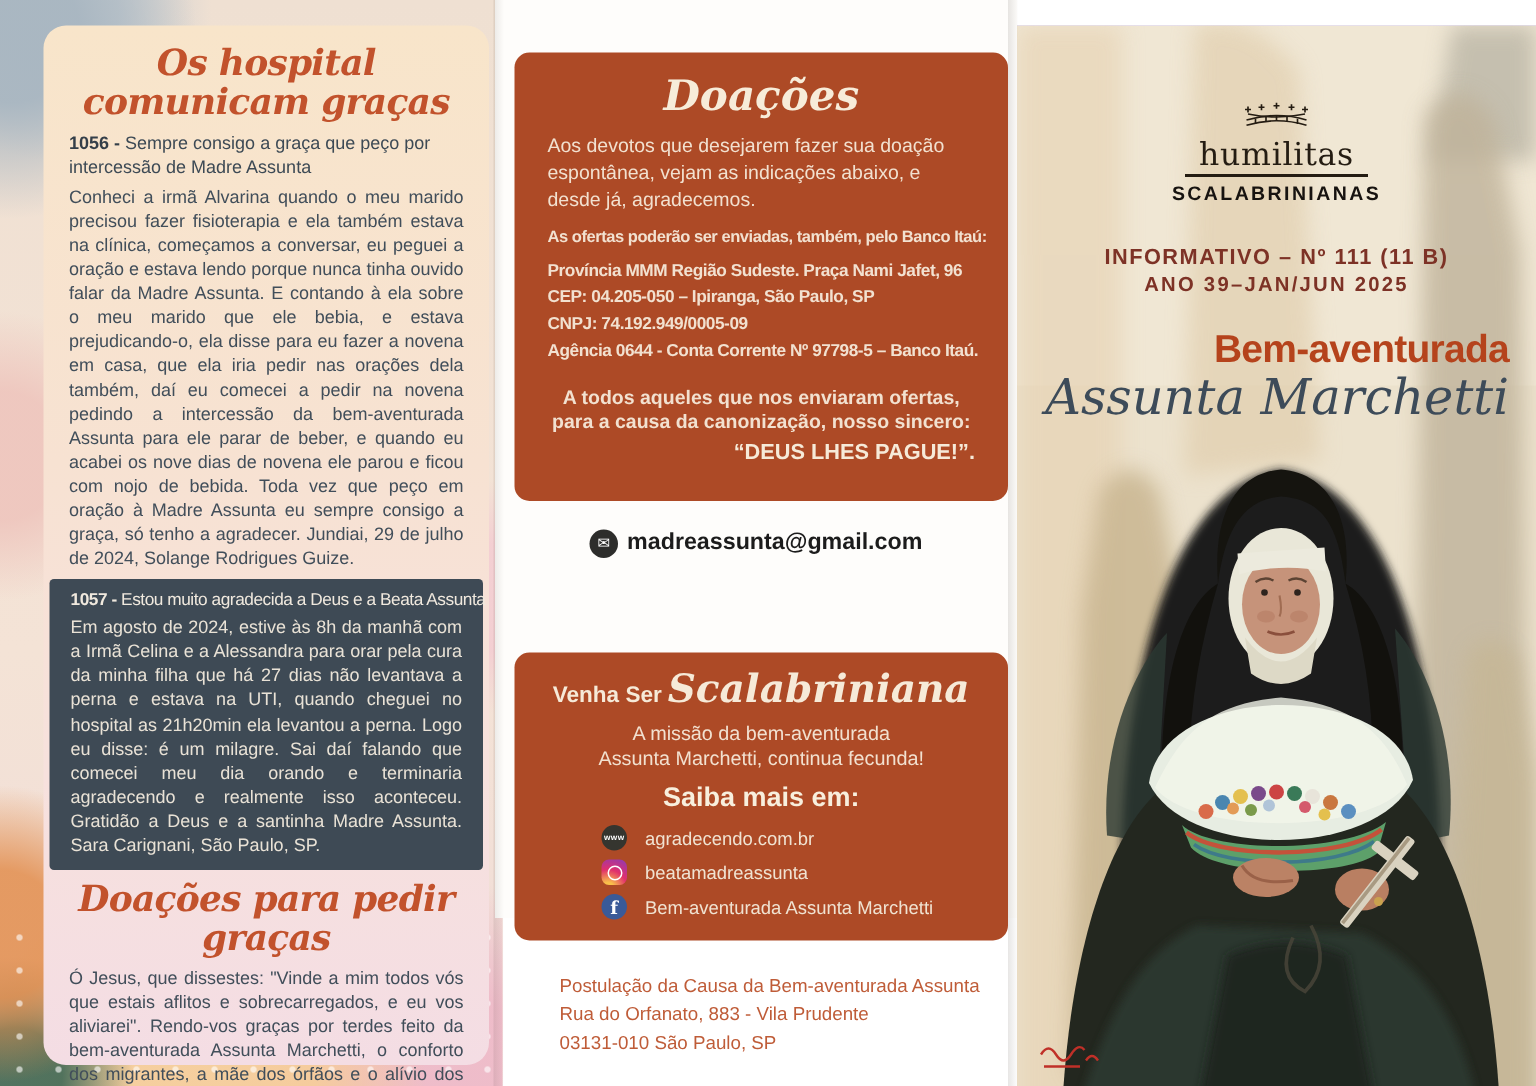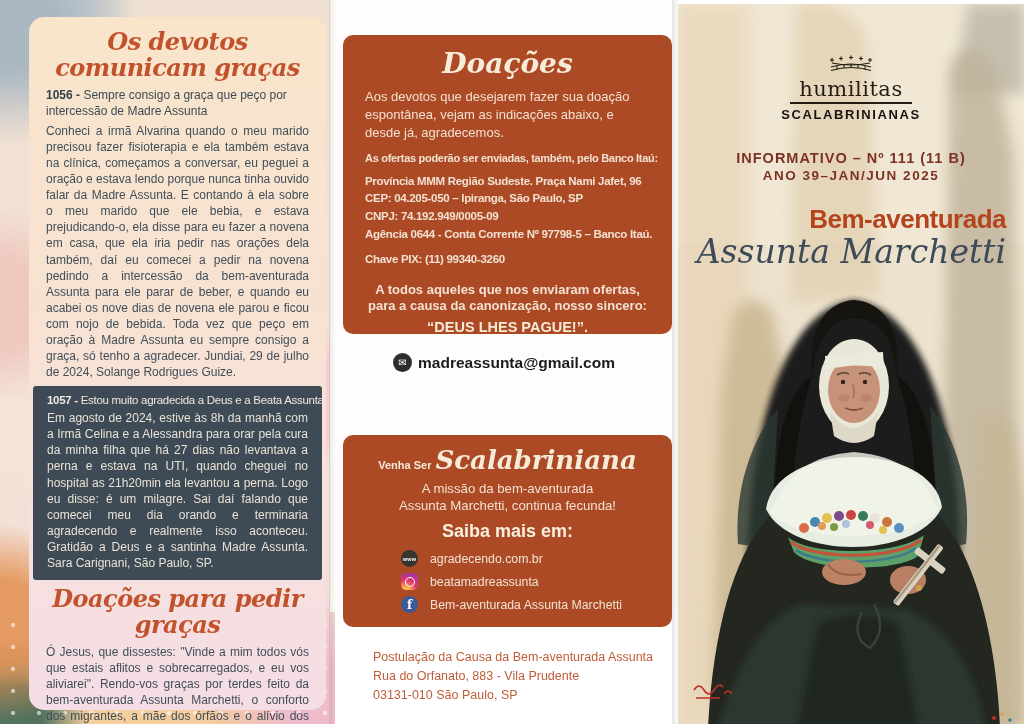--- a/index.html
+++ b/index.html
@@ -43,48 +43,48 @@
   .orange-box{position:absolute;left:13px;width:329px;background:#ad4a26;border-radius:10px;
     color:#f2e1d0;box-sizing:border-box;}
   .box-donations{top:35px;height:299px;padding:8px 22px;}
   .don-head{font-family:"DejaVu Serif",serif;font-style:italic;font-weight:bold;
     color:#f7ecd9;text-align:center;font-size:28px;margin:4px 0 8px 0;}
   .don-intro{font-size:13px;line-height:1.4;margin:0 0 9px 0;}
   .don-lead{font-size:11px;font-weight:bold;letter-spacing:-0.3px;white-space:nowrap;margin:0 0 9px 0;}
   .don-line{font-size:11.5px;font-weight:bold;letter-spacing:-0.3px;white-space:nowrap;line-height:1.55;}
   .don-pix{margin-top:7px;}
   .don-thanks{font-size:13px;font-weight:bold;text-align:center;line-height:1.25;margin:13px 0 0 0;}
-  .don-deus{font-size:14.5px;font-weight:bold;text-align:center;margin:5px 0 0 0;color:#f6ead8;}
+  .don-deus{font-size:14.5px;font-weight:bold;text-align:right;margin:5px 0 0 0;color:#f6ead8;}
 
   .write-sec{position:absolute;left:0;right:0;top:352px;text-align:center;}
   .write-head{font-size:16.5px;font-weight:bold;color:#c0532a;margin:0;}
   .write-sub{font-size:12.8px;color:#5a5a58;margin:4px 0 6px 0;}
   .email-row{display:inline-flex;align-items:center;gap:6px;}
   .env-icon{display:inline-flex;width:19px;height:19px;border-radius:50%;background:#2d2d2b;
     color:#fff;font-size:10px;align-items:center;justify-content:center;}
   .email-text{font-size:15.5px;font-weight:bold;color:#1c1c1c;}
 
   .box-join{top:435px;height:192px;padding:10px 20px;text-align:center;}
-  .join-pre{font-size:11px;font-weight:bold;color:#f6ead8;}
+  .join-pre{font-size:15px;font-weight:bold;color:#f6ead8;}
   .join-script{font-family:"DejaVu Serif",serif;font-style:italic;font-weight:bold;
     font-size:26px;color:#f6ead8;margin-left:4px;}
   .join-mission{font-size:13.2px;line-height:1.3;margin-top:5px;}
   .join-more{font-size:18px;font-weight:bold;margin:7px 0 8px 0;color:#f8efdd;}
   .join-links{text-align:left;padding-left:38px;}
   .join-link{display:flex;align-items:center;gap:12px;margin-bottom:6px;font-size:12.3px;color:#f0e3d2;}
   .ico{display:inline-flex;width:17px;height:17px;align-items:center;justify-content:center;flex:0 0 17px;}
   .ico-globe{border-radius:50%;background:#35352f;color:#fff;font-size:5.5px;font-weight:bold;letter-spacing:.3px;}
   .ico-ig{border-radius:5px;background:radial-gradient(circle at 25% 115%, #f9c04a 0 18%, #e1306c 55%, #8a3ab9 100%);}
   .ico-ig span{display:block;width:8px;height:8px;border:1.6px solid #fff;border-radius:50%;}
   .ico-fb{border-radius:50%;background:#3a5a98;color:#fff;font-family:"DejaVu Serif",serif;
     font-weight:bold;font-size:12px;}
   .mid-footer{position:absolute;left:43px;top:648px;font-size:12.5px;color:#bf5c38;line-height:1.5;}
 
   
-  .panel-right{position:absolute;left:678px;top:4px;width:346px;height:520px;background:#c4b5fd;}
+  .panel-right{position:absolute;left:678px;top:17px;width:346px;height:520px;background:#c4b5fd;}
   .panel-right svg.painting{position:absolute;left:0;top:0;}
   .r-overlay{position:absolute;left:0;top:0;right:0;z-index:3;}
   .logo-block{text-align:center;margin-top:50px;}
   .logo-name{font-family:"DejaVu Serif",serif;font-size:21px;color:#241c12;letter-spacing:.5px;line-height:1;}
   .logo-rule{width:122px;height:2px;background:#241c12;margin:2px auto 3px auto;}
   .logo-sub{font-size:13px;font-weight:bold;color:#171310;letter-spacing:1.6px;}
   .issue{text-align:center;margin-top:28px;color:#7d3226;font-weight:bold;}
   .issue-l1{font-size:14.5px;letter-spacing:1px;}
   .issue-l2{font-size:13.5px;letter-spacing:1.5px;margin-top:2px;}
   .masthead-title{position:absolute;right:18px;top:202px;text-align:right;width:330px;}
@@ -96,21 +96,21 @@
   .fold-a{left:329px;background:linear-gradient(90deg,rgba(60,50,40,.10),rgba(60,50,40,0));}
   .fold-b{left:672px;background:linear-gradient(90deg,rgba(60,50,40,.12),rgba(60,50,40,0));}
 </style>
 </head>
 <body>
 
 <div class="page">
 
   <div class="panel-left">
     <div class="card">
-      <div class="script-head">Os devotos comunicam graças</div>
+      <div class="script-head">Os hospital comunicam graças</div>
 
       <p class="t-title"><span class="t-num">1056 -</span> <span>Sempre consigo a graça que peço por intercessão de Madre Assunta</span></p>
       <p class="body-p">Conheci a irmã Alvarina quando o meu marido precisou fazer fisioterapia e ela também estava na clínica, começamos a conversar, eu peguei a oração e estava lendo porque nunca tinha ouvido falar da Madre Assunta. E contando à ela sobre o meu marido que ele bebia, e estava prejudicando-o, ela disse para eu fazer a novena em casa, que ela iria pedir nas orações dela também, daí eu comecei a pedir na novena pedindo a intercessão da bem-aventurada Assunta para ele parar de beber, e quando eu acabei os nove dias de novena ele parou e ficou com nojo de bebida. Toda vez que peço em oração à Madre Assunta eu sempre consigo a graça, só tenho a agradecer. Jundiai, 29 de julho de 2024, Solange Rodrigues Guize.</p>
 
       <div class="dark-box">
         <p class="box-title"><b>1057 -</b> <span>Estou muito agradecida a Deus e a Beata Assunta</span></p>
         <p class="body-p">Em agosto de 2024, estive às 8h da manhã com a Irmã Celina e a Alessandra para orar pela cura da minha filha que há 27 dias não levantava a perna e estava na UTI, quando cheguei no hospital as 21h20min ela levantou a perna. Logo eu disse: é um milagre. Sai daí falando que comecei meu dia orando e terminaria agradecendo e realmente isso aconteceu. Gratidão a Deus e a santinha Madre Assunta.  Sara Carignani, São Paulo, SP.</p>
       </div>
 
       <div class="script-head">Doações para pedir graças</div>
@@ -122,21 +122,20 @@
   <div class="panel-mid">
 
     <div class="orange-box box-donations">
       <div class="don-head">Doações</div>
       <p class="don-intro">Aos devotos que desejarem fazer sua doação espontânea, vejam as indicações abaixo, e desde já, agradecemos.</p>
       <p class="don-lead">As ofertas poderão ser enviadas, também, pelo Banco Itaú:</p>
       <div class="don-line">Província MMM Região Sudeste. Praça Nami Jafet, 96</div>
       <div class="don-line">CEP: 04.205-050 – Ipiranga, São Paulo, SP</div>
       <div class="don-line">CNPJ: 74.192.949/0005-09</div>
       <div class="don-line">Agência 0644 - Conta Corrente Nº 97798-5 – Banco Itaú.</div>
-      <div class="don-line don-pix">Chave PIX: (11) 99340-3260</div>
       <div class="don-thanks"><span>A todos aqueles que nos enviaram ofertas,</span><br><span>para a causa da canonização, nosso sincero:</span></div>
       <div class="don-deus">“DEUS LHES PAGUE!”.</div>
     </div>
 
     <div class="write-sec">
       <div class="email-row">
         <span class="env-icon">✉</span>
         <span class="email-text">madreassunta@gmail.com</span>
       </div>
     </div>

